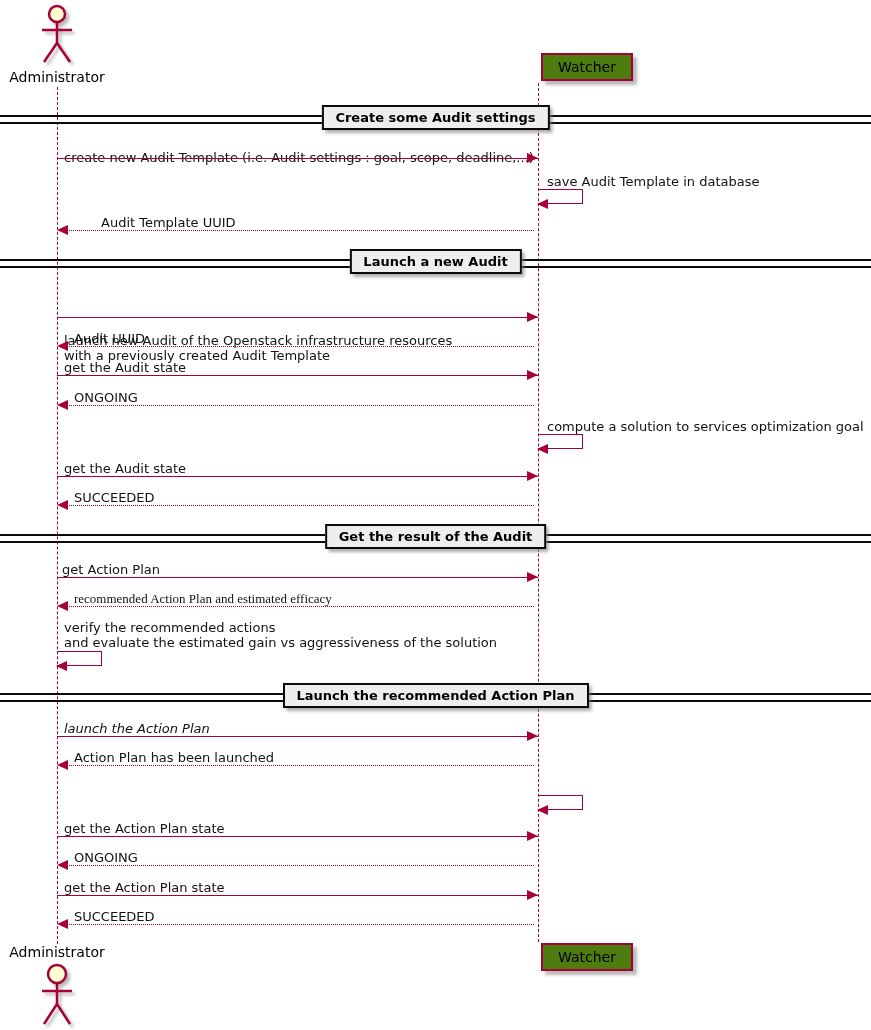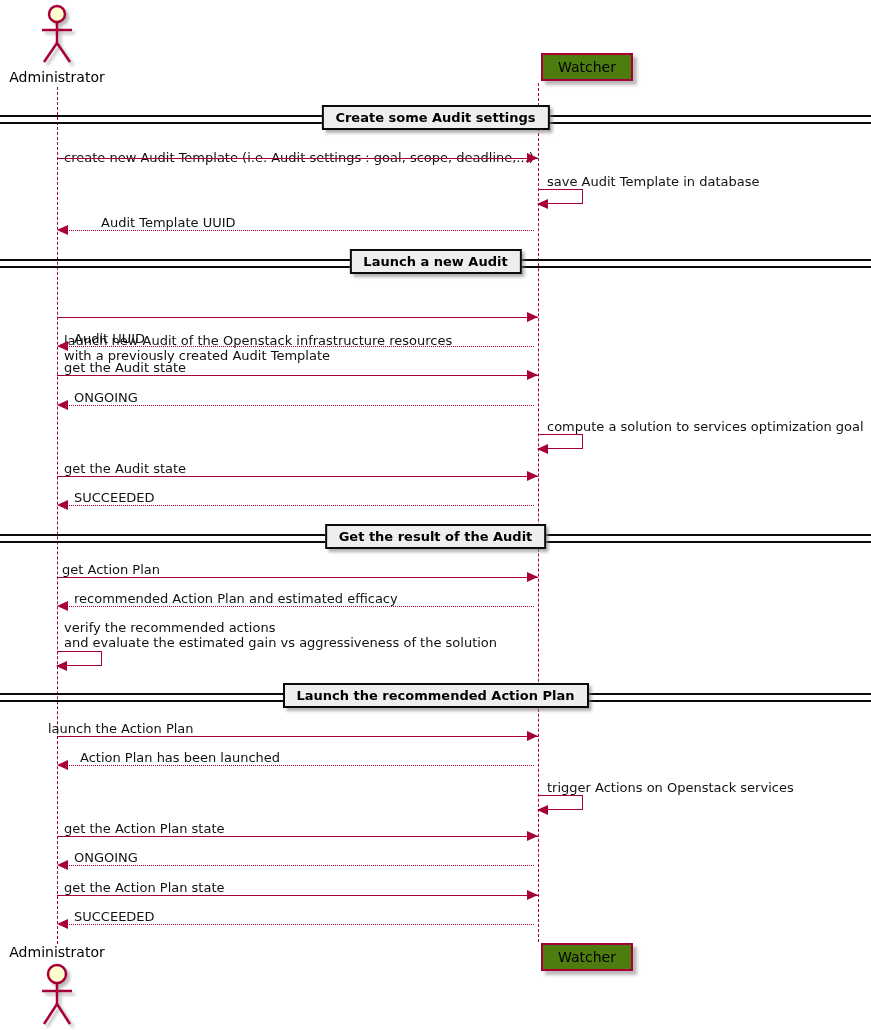--- a/index.html
+++ b/index.html
@@ -146,50 +146,49 @@
     <div class="divider-line"></div>
     <div class="divider-box">Get the result of the Audit</div>
   </div>
 
   <div class="msg-label" style="left:62px;top:562px;">get Action Plan</div>
   <div class="msg-arrow" style="top:572px;">
     <div class="shaft"></div>
       <div class="head-right"></div>
   </div>
 
-  <div class="msg-label" style="left:74px;top:591px;">recommended Action Plan and estimated efficacy</div>
+  <div class="msg-label" style="left:74px;top:591px;font-family:Liberation Serif, serif;">recommended Action Plan and estimated efficacy</div>
   <div class="msg-arrow dotted" style="top:601px;">
     <div class="shaft"></div>
       <div class="head-left"></div>
   </div>
 
   <div class="msg-label" style="left:64px;top:620px;">verify the recommended actions
 and evaluate the estimated gain vs aggressiveness of the solution</div>
   <div class="self-loop" style="left:57px;top:651px;">
     <div class="head"></div>
   </div>
 
   <div class="divider" style="top:683px;">
     <div class="divider-line"></div>
     <div class="divider-box">Launch the recommended Action Plan</div>
   </div>
 
-  <div class="msg-label" style="left:48px;top:721px;">launch the Action Plan</div>
+  <div class="msg-label" style="left:64px;top:721px;font-style:italic;">launch the Action Plan</div>
   <div class="msg-arrow" style="top:731px;">
     <div class="shaft"></div>
       <div class="head-right"></div>
   </div>
 
-  <div class="msg-label" style="left:80px;top:750px;">Action Plan has been launched</div>
+  <div class="msg-label" style="left:74px;top:750px;">Action Plan has been launched</div>
   <div class="msg-arrow dotted" style="top:760px;">
     <div class="shaft"></div>
       <div class="head-left"></div>
   </div>
 
-  <div class="msg-label" style="left:547px;top:780px;">trigger Actions on Openstack services</div>
   <div class="self-loop" style="left:538px;top:795px;">
     <div class="head"></div>
   </div>
 
   <div class="msg-label" style="left:64px;top:821px;">get the Action Plan state</div>
   <div class="msg-arrow" style="top:831px;">
     <div class="shaft"></div>
       <div class="head-right"></div>
   </div>
 

